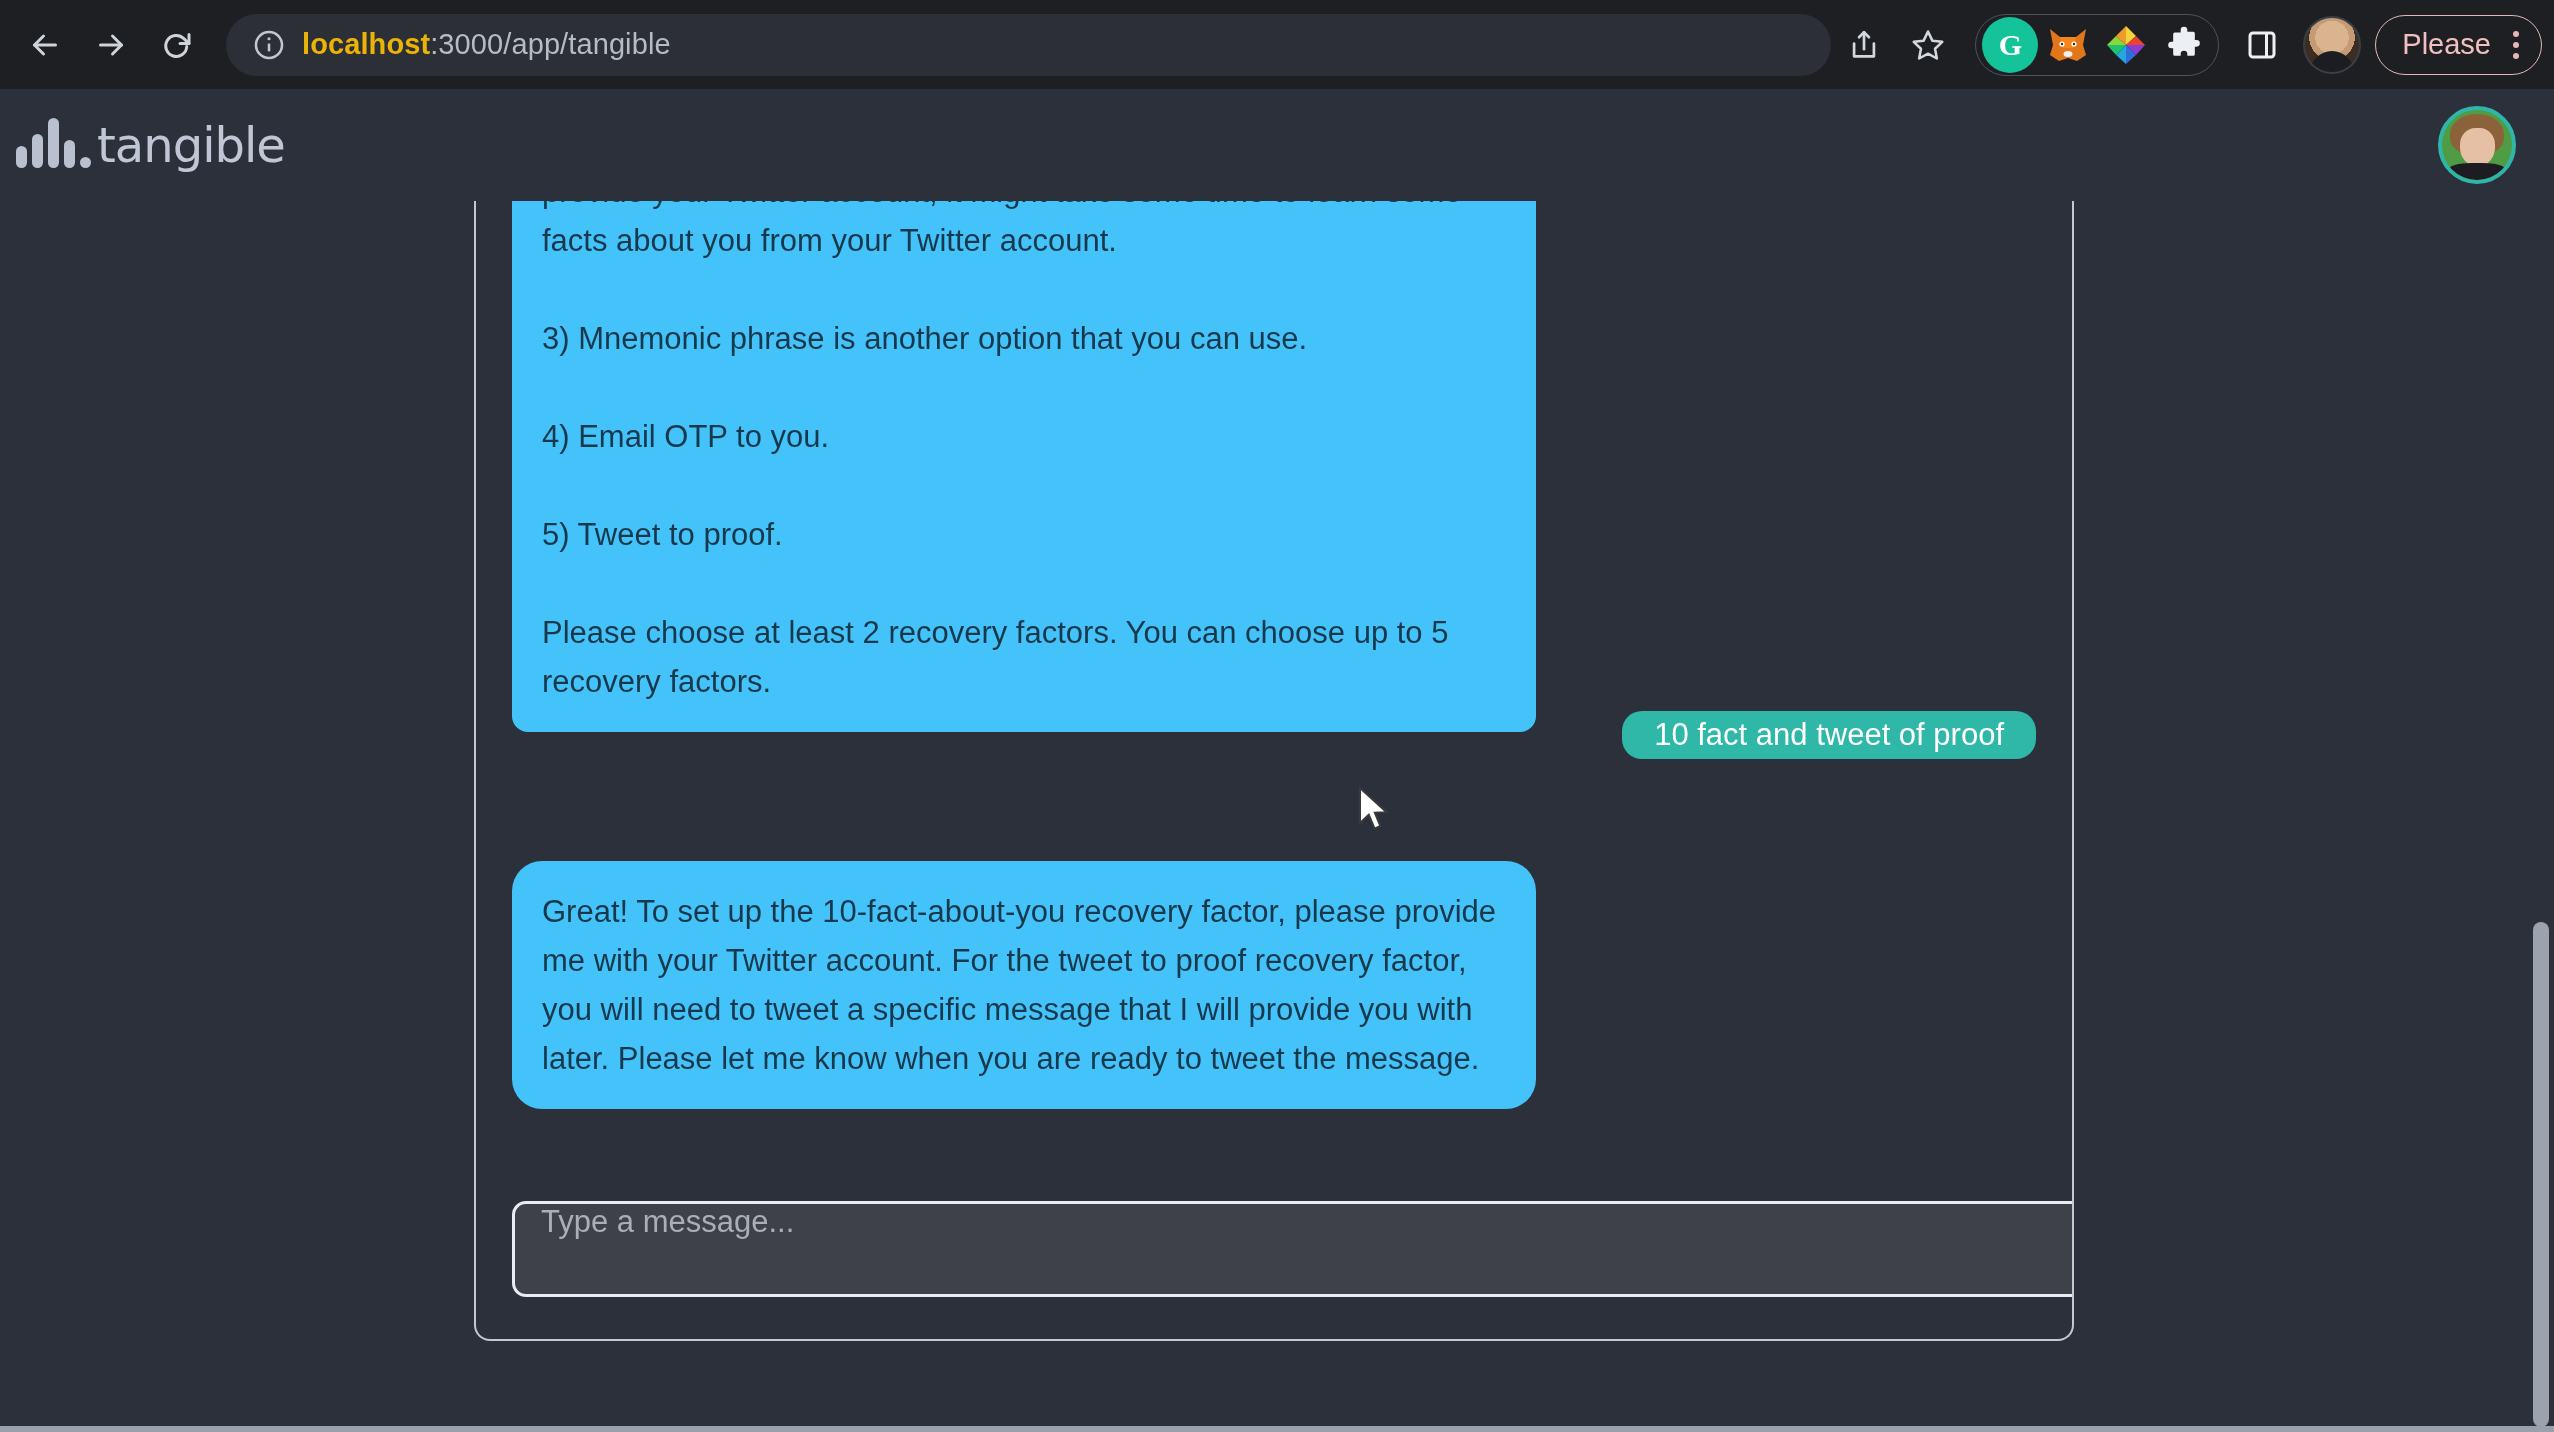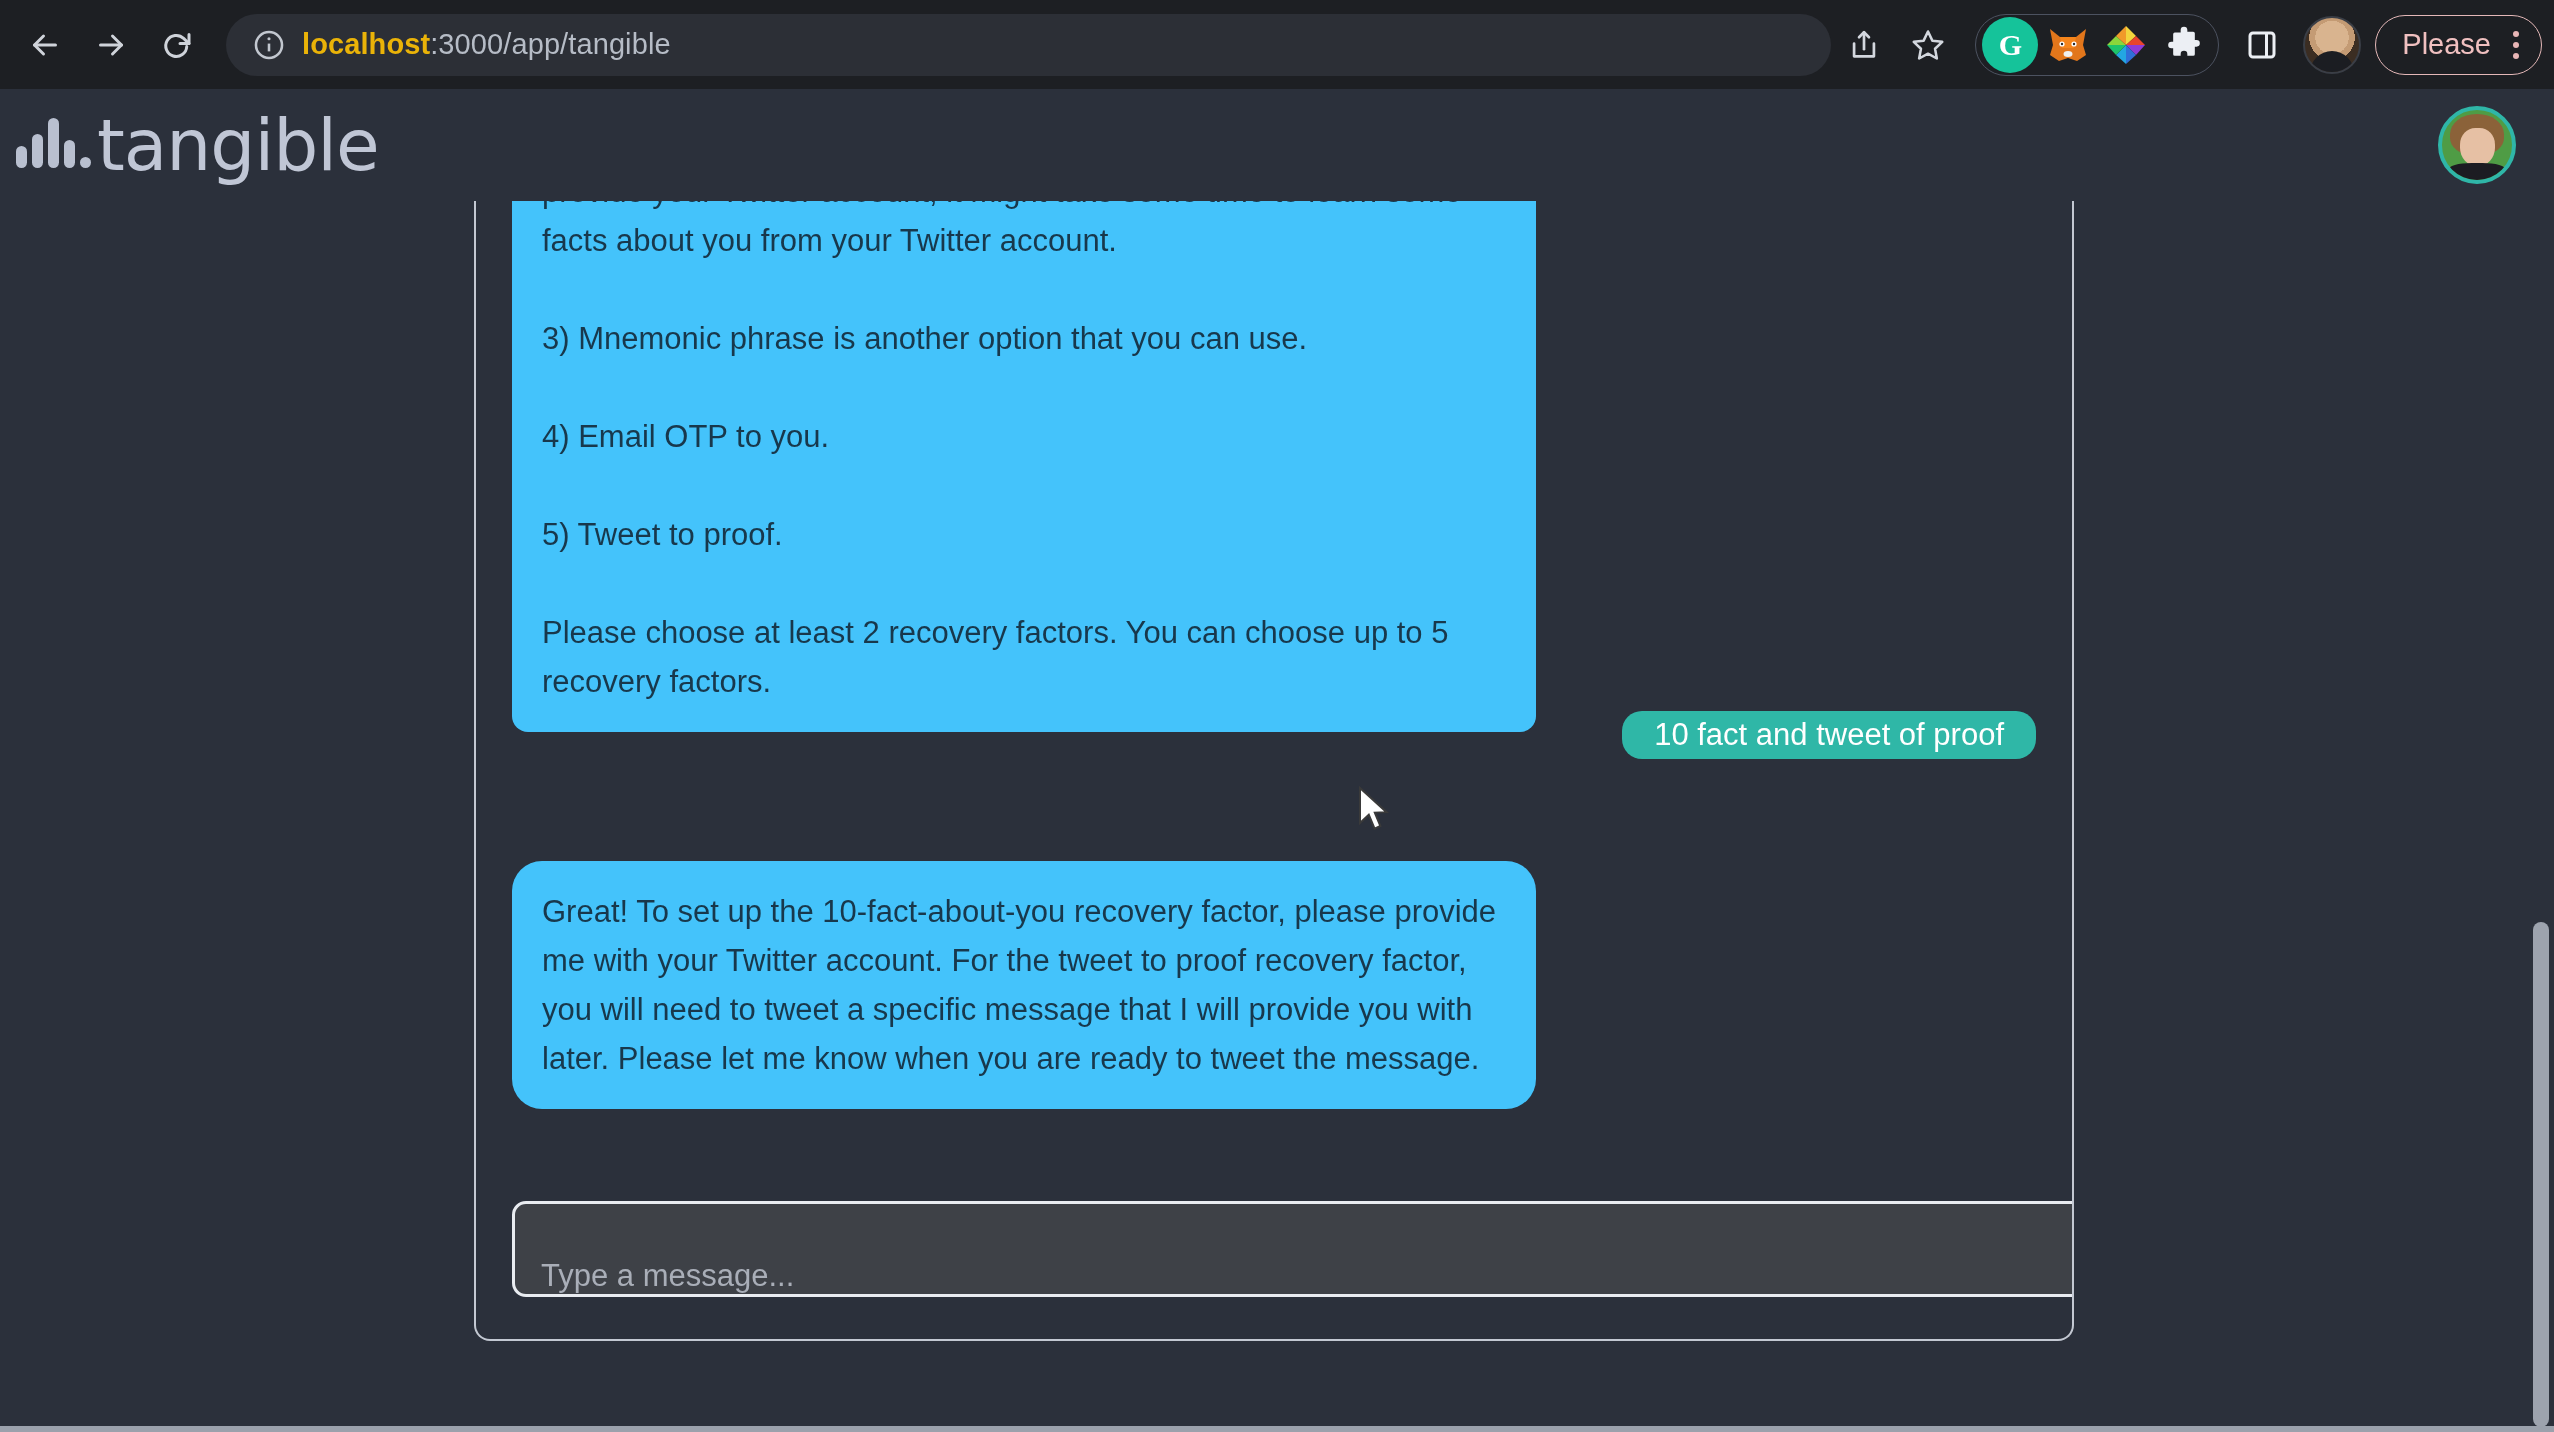--- a/index.html
+++ b/index.html
@@ -89,21 +89,21 @@
   }
   .logo { display:flex; align-items:center; gap: 6px; padding-left: 16px; }
   .logo-mark { display:flex; align-items:flex-end; gap:5px; height: 54px; padding-bottom:4px;}
   .logo-mark i { display:block; width:11px; background:#b9c0d0; border-radius:6px; }
   .logo-mark i:nth-child(1){ height: 22px; }
   .logo-mark i:nth-child(2){ height: 34px; }
   .logo-mark i:nth-child(3){ height: 50px; }
   .logo-mark i:nth-child(4){ height: 28px; }
   .logo-mark i:nth-child(5){ height: 11px; }
   .logo-text {
-    font-size: 71px; color: #c0c6d5; letter-spacing: -1px;
+    font-size: 48px; color: #c0c6d5; letter-spacing: -1px;
     font-family: "DejaVu Sans", sans-serif; font-weight: 400;
   }
   .user-avatar {
     margin-left:auto; margin-right: 38px;
     width: 78px; height:78px; border-radius:50%;
     border: 4px solid #2fb6a8;
     background: #4f9c45;
     position:relative; overflow:hidden;
   }
   .user-avatar .hair { position:absolute; left:12%; top:6%; width:76%; height:58%;
@@ -155,21 +155,21 @@
     white-space: nowrap;
   }
 
   
   .composer {
     position:absolute; left: 36px; bottom: 42px;
     width: 1788px; height: 96px;
     background: #3e4147;
     border: 3px solid #e9ecf1;
     border-radius: 14px;
-    display:flex; align-items:flex-end;
+    display:flex; align-items:flex-start;
     padding: 0 10px 0 26px;
   }
   .composer input {
     flex:1; background: transparent; border:none; outline:none;
     font-family:"Liberation Sans", sans-serif;
     font-size: 31px; color: #e6e9ee;
   }
   .composer input::placeholder { color:#a9aeb8; }
   .send-btn {
     width: 62px; height: 62px; border-radius: 50%;

